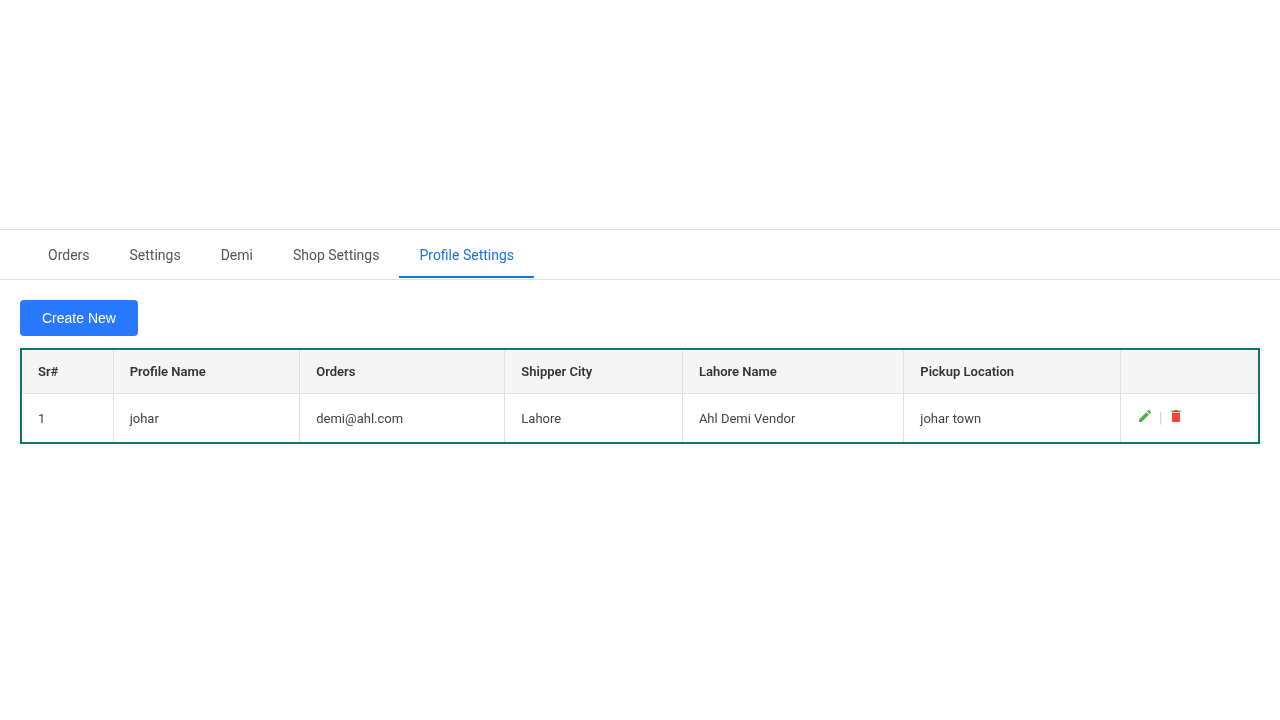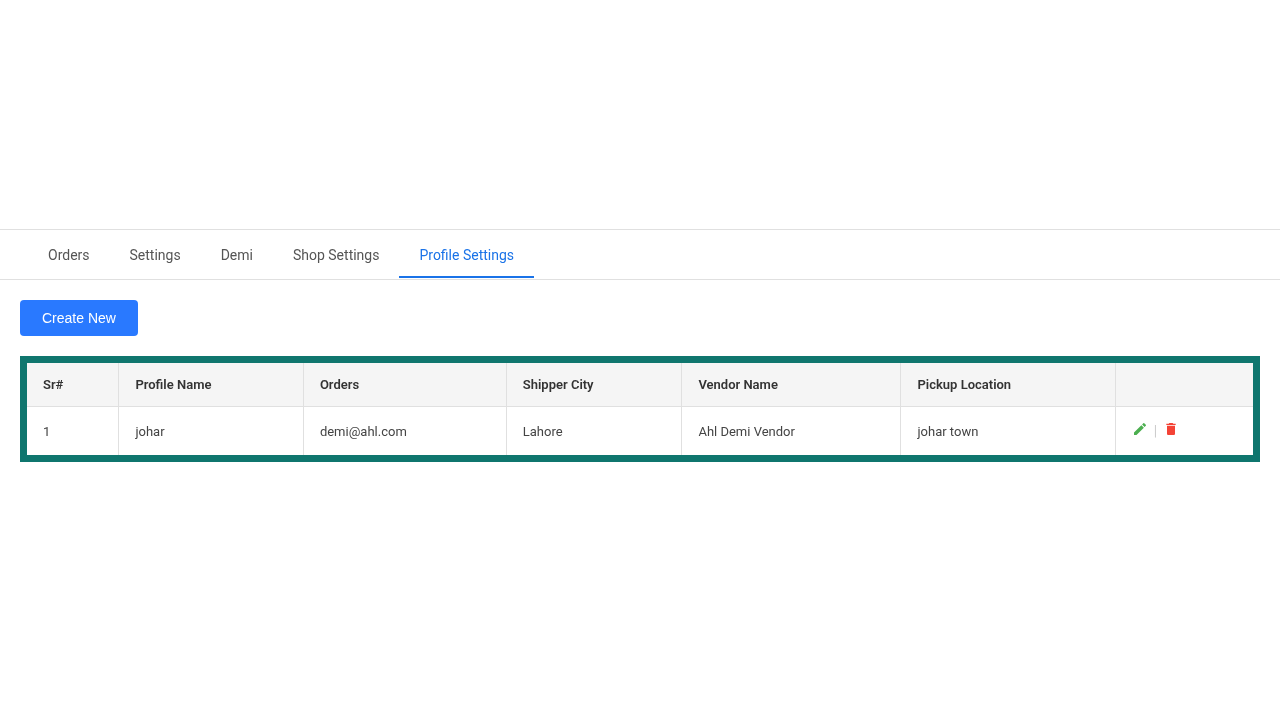--- a/index.html
+++ b/index.html
@@ -63,28 +63,28 @@
     }
 
     .create-btn {
       background: #2979ff;
       color: #ffffff;
       border: none;
       border-radius: 4px;
       padding: 10px 22px;
       font-size: 14px;
       cursor: pointer;
-      margin-bottom: 20px;
+      margin-bottom: 12px;
       font-weight: 500;
     }
 
     table {
       width: 100%;
       border-collapse: collapse;
-      border: 7px solid #0f766e;
+      border: 2px solid #0f766e;
     }
 
     thead tr {
       background: #f5f5f5;
     }
 
     thead th {
       text-align: left;
       padding: 14px 16px;
       font-weight: 600;
@@ -143,21 +143,21 @@
 <div class="content-area">
   <button class="create-btn">Create New</button>
 
   <table>
     <thead>
       <tr>
         <th>Sr#</th>
         <th>Profile Name</th>
         <th>Orders</th>
         <th>Shipper City</th>
-        <th>Vendor Name</th>
+        <th>Lahore Name</th>
         <th>Pickup Location</th>
         <th></th>
       </tr>
     </thead>
     <tbody id="table-body">
     <tr>
           <td>1</td>
           <td>johar</td>
           <td>demi@ahl.com</td>
           <td>Lahore</td>

